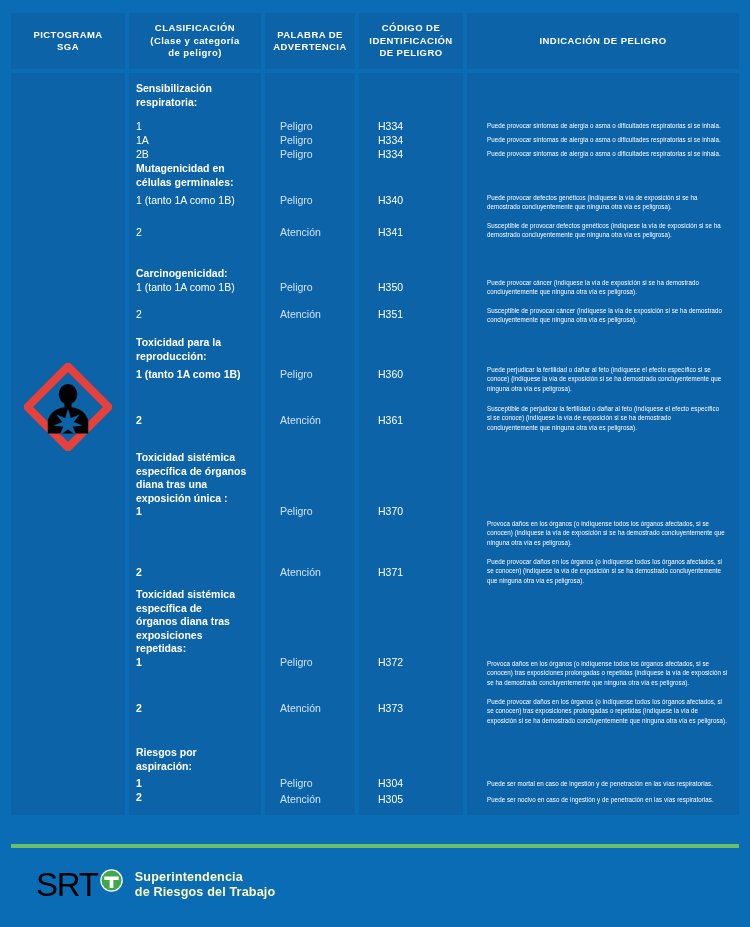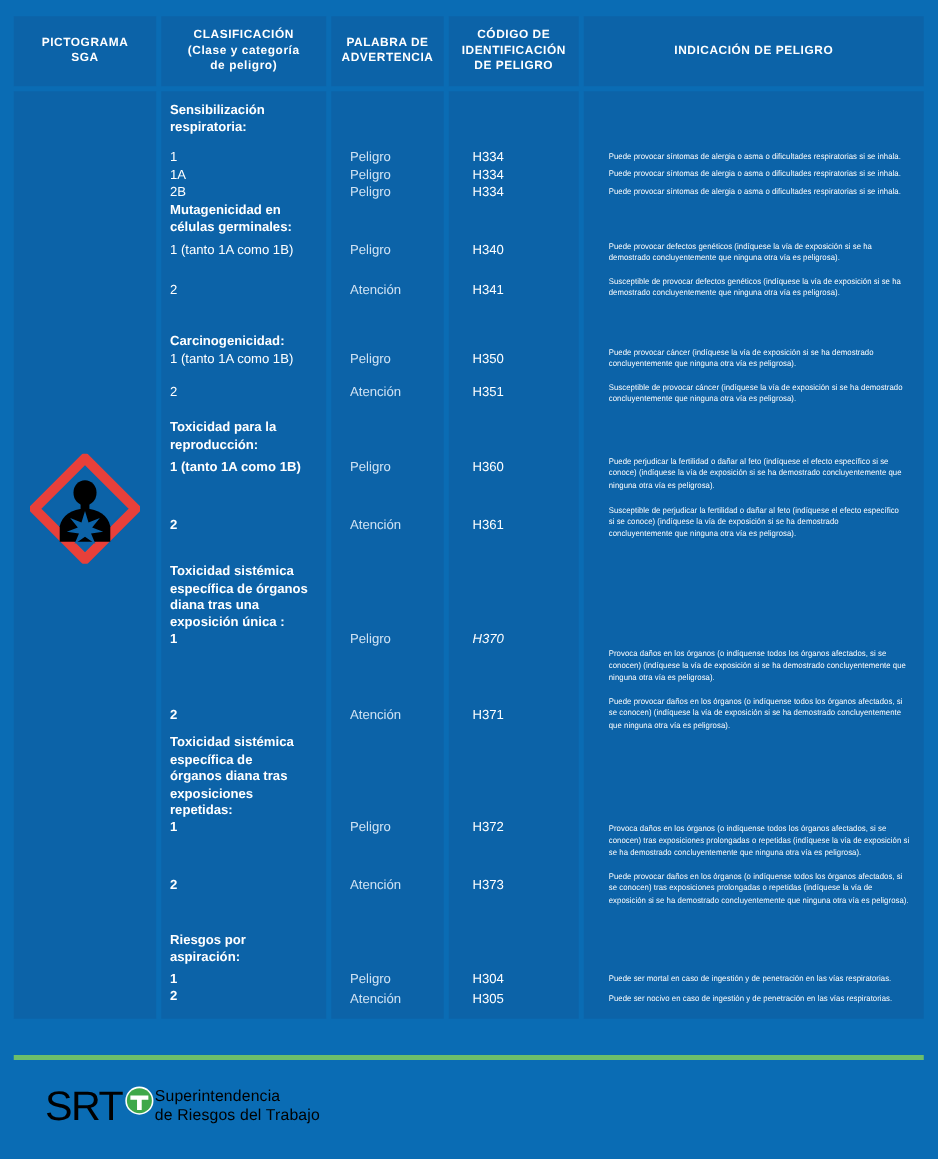--- a/index.html
+++ b/index.html
@@ -90,22 +90,23 @@
     font-weight:normal;
     font-size:33px;
     letter-spacing:-1.2px;
     line-height:38px;
     font-family:"Liberation Sans", sans-serif;
   }
   .srt-mark{
     width:25px;height:25px;margin-left:1px;margin-top:-10px;
   }
   .srt-sub{
-    color:#000000;
-    font-weight:normal;
+    margin-left:11px;
+    color:#fef9c3;
+    font-weight:bold;
     font-size:12.6px;
     line-height:15px;
     letter-spacing:.15px;
   }
 </style>
 </head>
 <body>
 
 <div id="sheet">
 
@@ -273,21 +274,21 @@
     <div class="cell body-cell" style="left:348px;top:60px;width:104px;height:742px;">
       <div class="code tx" style="left:19px;top:47px;">H334</div>
       <div class="code tx" style="left:19px;top:61px;">H334</div>
       <div class="code tx" style="left:19px;top:75px;">H334</div>
       <div class="code tx" style="left:19px;top:121px;text-align:center;">H340</div>
       <div class="code tx" style="left:19px;top:153px;">H341</div>
       <div class="code tx" style="left:19px;top:208px;">H350</div>
       <div class="code tx" style="left:19px;top:235px;">H351</div>
       <div class="code tx" style="left:19px;top:295px;">H360</div>
       <div class="code tx" style="left:19px;top:341px;">H361</div>
-      <div class="code tx" style="left:19px;top:432px;font-style:italic;">H370</div>
+      <div class="code tx" style="left:19px;top:432px;">H370</div>
       <div class="code tx" style="left:19px;top:493px;">H371</div>
       <div class="code tx" style="left:19px;top:583px;">H372</div>
       <div class="code tx" style="left:19px;top:629px;">H373</div>
       <div class="code tx" style="left:19px;top:704px;">H304</div>
       <div class="code tx" style="left:19px;top:720px;">H305</div>
     </div>
 
     <div class="cell body-cell" style="left:456px;top:60px;width:272px;height:742px;">
       <div class="ind tx" style="left:20px;top:48px;width:260px;">Puede provocar síntomas de alergia o asma o dificultades respiratorias si se inhala.</div>
       <div class="ind tx" style="left:20px;top:62px;width:260px;">Puede provocar síntomas de alergia o asma o dificultades respiratorias si se inhala.</div>

